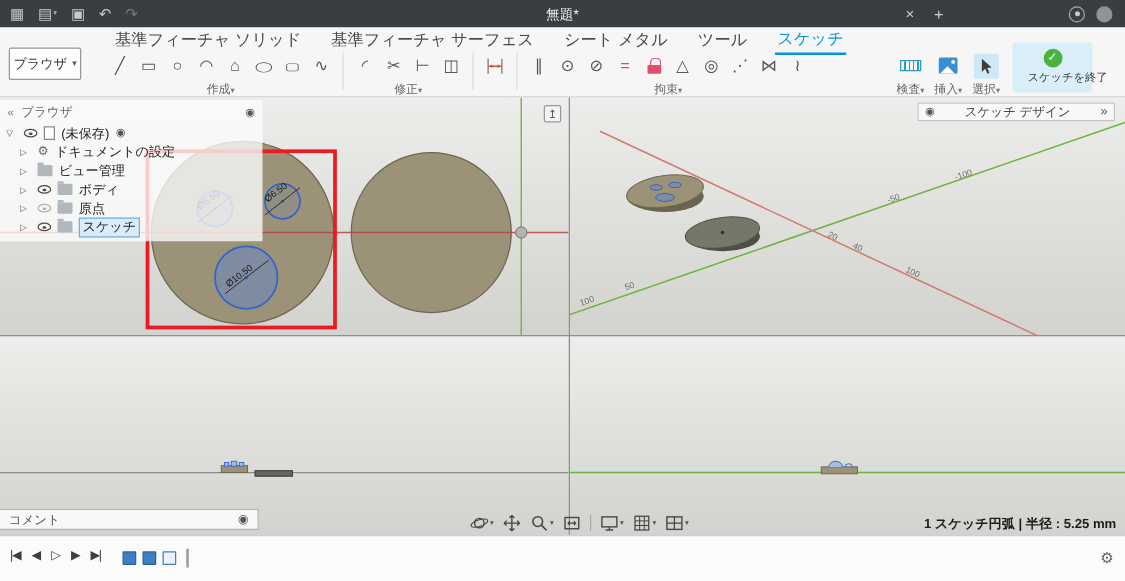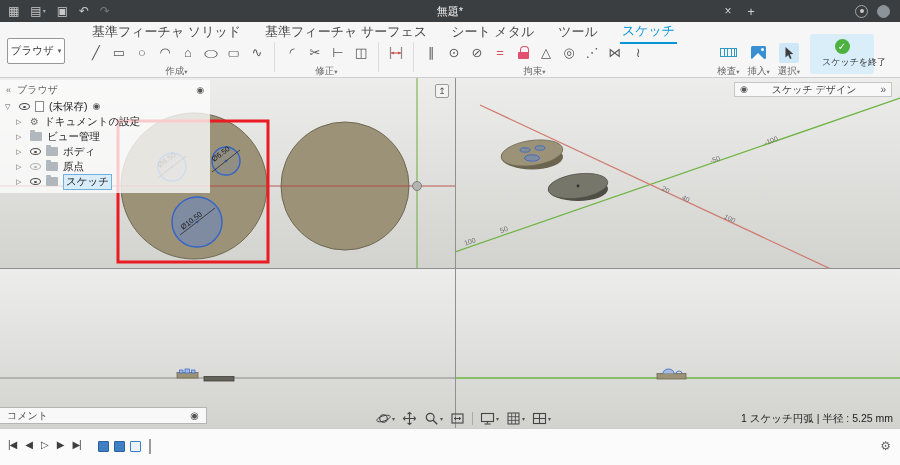--- a/index.html
+++ b/index.html
@@ -90,21 +90,21 @@
   .axis-label{position:absolute;font-size:7px;color:#6f6f6f;white-space:nowrap;}
 
   
   .comments-bar{position:absolute;left:0;top:329px;width:207px;height:17px;background:#f8f8f8;border:1px solid #b5b5b5;border-left:none;display:flex;align-items:center;}
   .comments-bar .clabel{padding-left:7px;font-size:10px;color:#555;text-align:center;}
   .comments-bar .badge{margin-left:auto;margin-right:7px;font-size:10px;}
   .navbar{position:absolute;left:376px;top:332px;height:17px;display:flex;align-items:center;gap:7px;}
   .nav-btn{display:flex;align-items:center;gap:1px;}
   .nav-btn .caret{font-size:6px;color:#555;}
   .nav-sep{width:1px;height:13px;background:#aaa;}
-  .status-info{position:absolute;right:7px;top:334px;font-size:10.5px;font-weight:normal;color:#1c1c1c;white-space:nowrap;}
+  .status-info{position:absolute;right:7px;top:334px;font-size:10.5px;font-weight:bold;color:#1c1c1c;white-space:nowrap;}
 
   
   .timeline{position:relative;height:37px;background:#fbfbfb;border-top:1px solid #cfcfcf;}
   .tl-controls{position:absolute;left:8px;top:10px;display:flex;gap:9px;align-items:center;color:#3f3f3f;font-size:10px;}
   .tl-controls span{letter-spacing:-1px;}
   .tl-markers{position:absolute;left:98px;top:10px;display:flex;gap:5px;align-items:center;}
   .marker{width:11px;height:11px;background:#3f7fc4;border:1px solid #2e609a;border-radius:1px;}
   .marker.current{background:#eaf3fb;border:1px solid #3f7fc4;}
   .playhead{width:2px;height:15px;background:#9b9b9b;margin-left:3px;}
   .tl-gear{position:absolute;right:9px;top:10px;font-size:12px;color:#666;}

